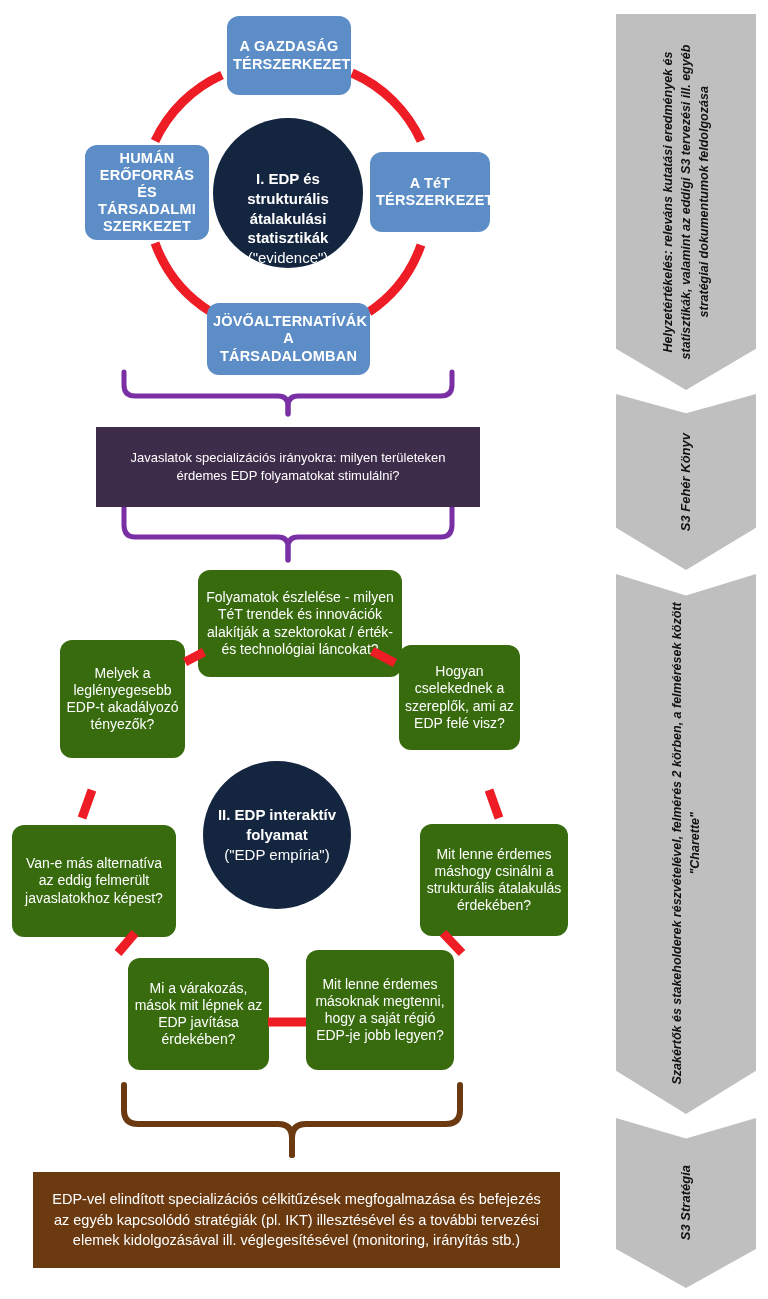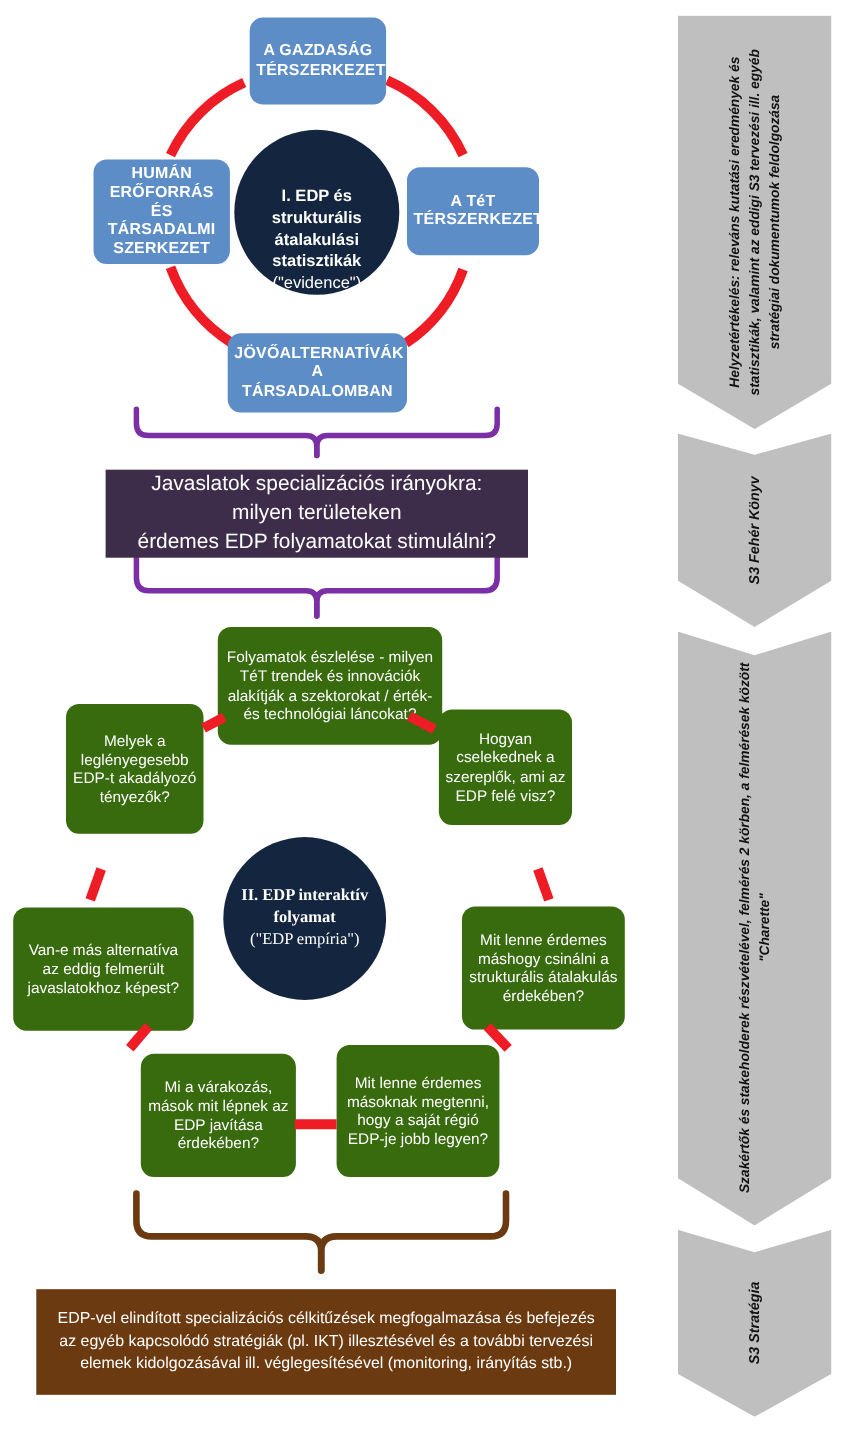--- a/index.html
+++ b/index.html
@@ -35,21 +35,21 @@
   }
   .circle .c-strong{font-weight:bold;font-size:15px;line-height:1.32;display:block;}
   .circle .c-plain{font-weight:normal;font-size:15px;line-height:1.32;display:block;}
 
   
   .bar{
     position:absolute;display:flex;align-items:center;justify-content:center;
     text-align:center;color:#fff;box-sizing:border-box;padding:6px 16px;z-index:6;
   }
   .bar span{line-height:1.42;display:block;width:100%;}
-  .purplebar{background:#3E2C4B;font-size:19px;}
+  .purplebar{background:#3E2C4B;font-size:13px;}
   .brownbar{background:#6B3A10;font-size:14.5px;}
 
   
   .overlay{position:absolute;left:0;top:0;width:768px;height:1299px;z-index:2;pointer-events:none;}
   .overlay.front{z-index:8;}
 
   
   .arrowcol{position:absolute;left:604px;top:0;width:164px;height:1299px;z-index:4;}
   .chev{position:absolute;left:12px;width:140px;}
   .chev .shape{
@@ -141,21 +141,21 @@
     <span>HUMÁN ERŐFORRÁS ÉS TÁRSADALMI SZERKEZET</span>
   </div>
 
   <div class="bar purplebar" style="left:96px;top:427px;width:384px;height:80px;">
     <div>
       <span>Javaslatok specializációs irányokra: milyen területeken</span>
       <span>érdemes EDP  folyamatokat  stimulálni?</span>
     </div>
   </div>
 
-  <div class="circle" style="left:203px;top:761px;width:148px;height:148px;font-family:Liberation Serif, serif;">
+  <div class="circle" style="left:203px;top:761px;width:148px;height:148px;">
     <div>
       <span class="c-strong">II. EDP interaktív</span>
       <span class="c-strong">folyamat</span>
       <span class="c-plain">("EDP empíria")</span>
     </div>
   </div>
 
   <svg class="overlay front" viewBox="0 0 768 1299">
     <g stroke="#EE1C25" stroke-width="9" stroke-linecap="butt" fill="none">
       <line x1="185" y1="662" x2="204" y2="652"></line>

